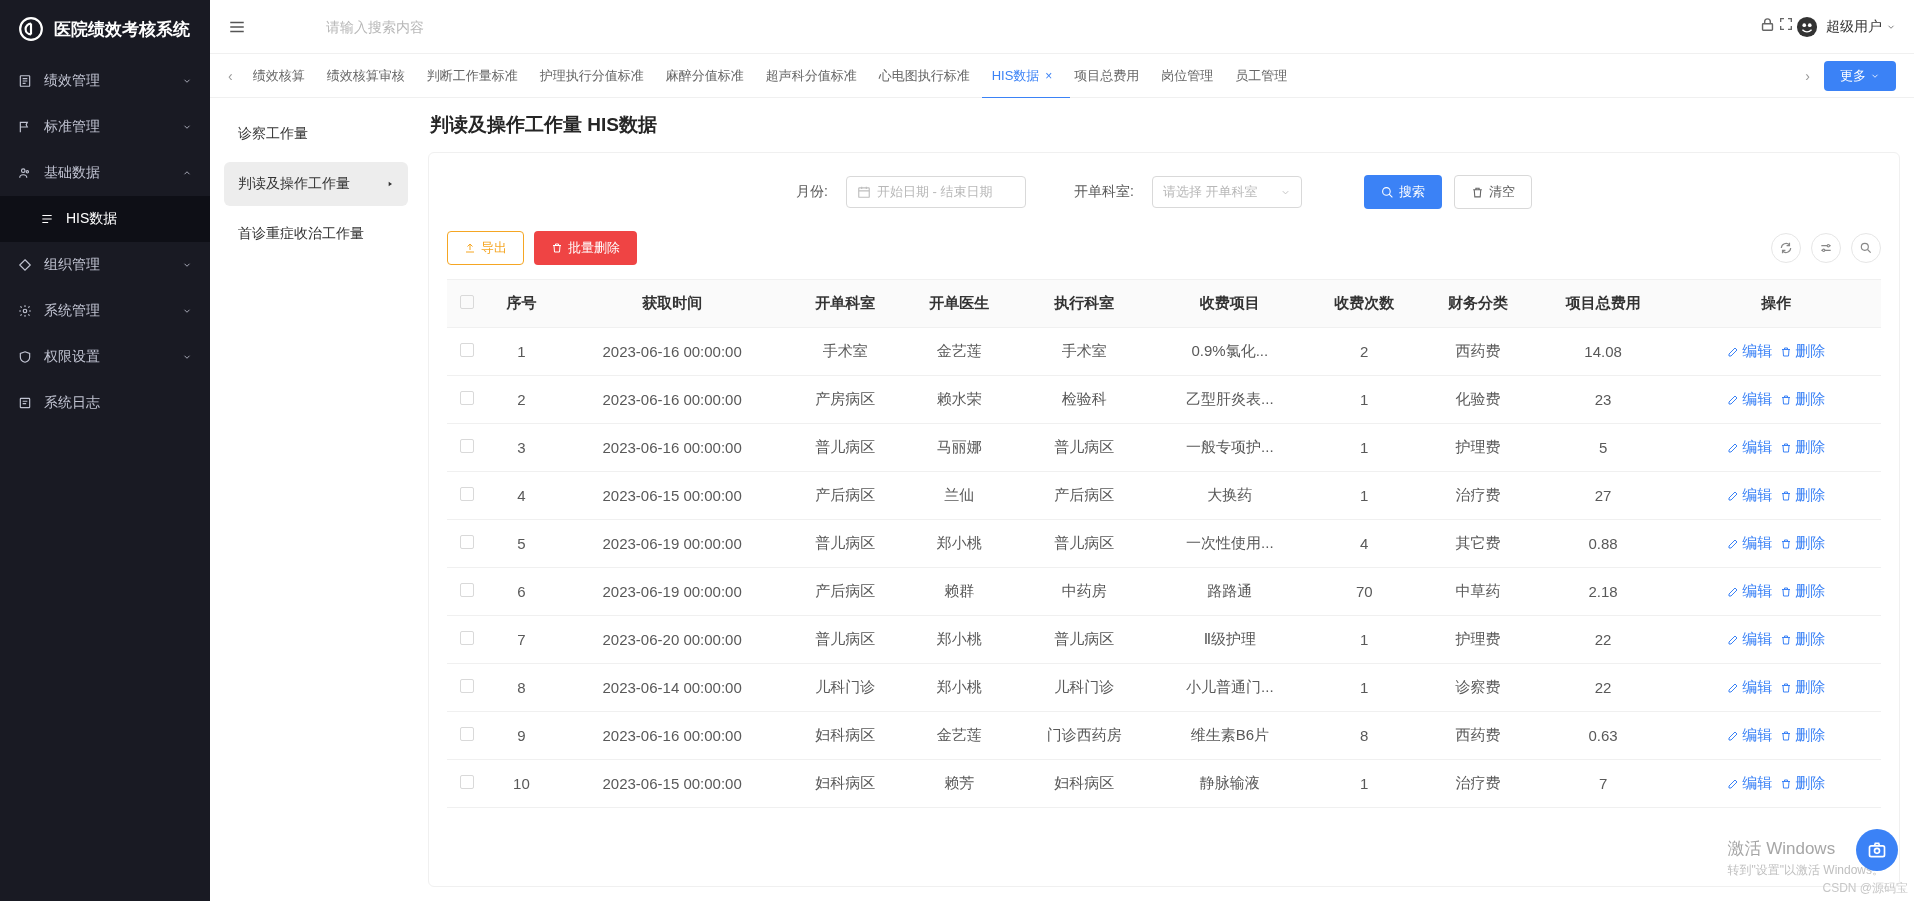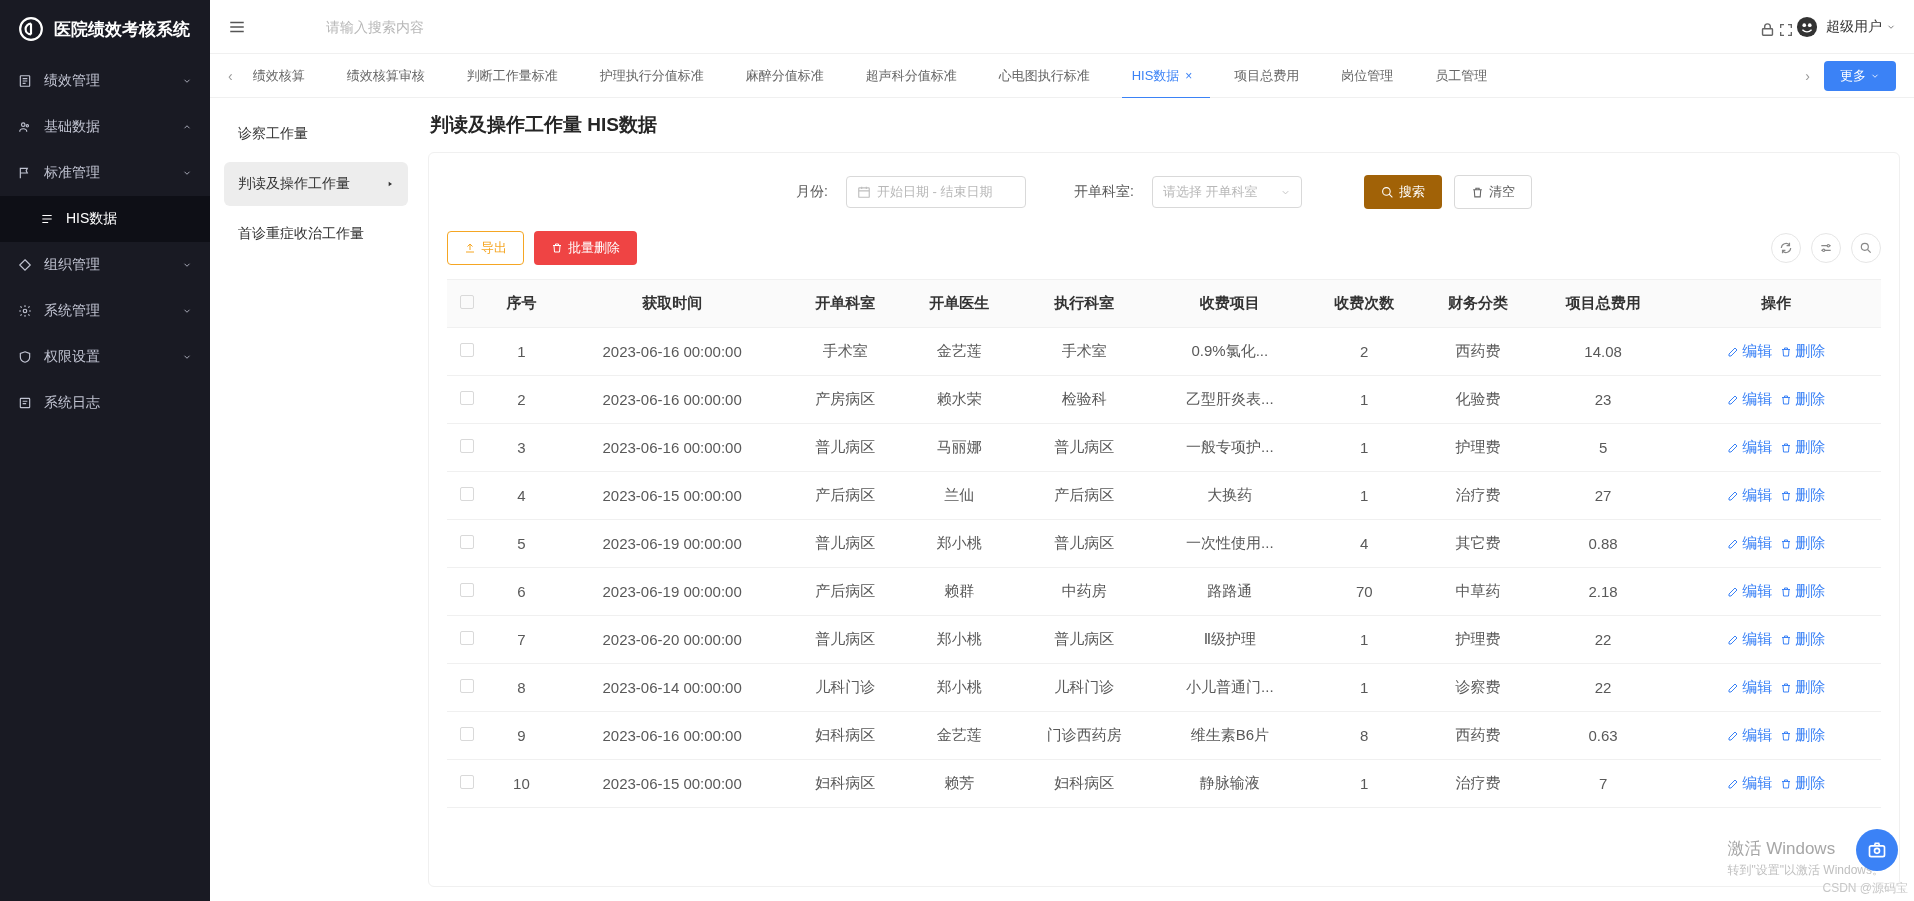--- a/index.html
+++ b/index.html
@@ -15,47 +15,47 @@
 .menu-item .mi-arrow{width:10px}
 .menu-sub{background:#0e0f16}
 .menu-sub .menu-item{padding-left:40px;color:#fff}
 .menu-sub .menu-item.active{color:#fff}
 .menu-sub .mi-icon{margin-right:10px}
 .main{flex:1;display:flex;flex-direction:column;min-width:0;position:relative}
 .header{height:54px;display:flex;align-items:center;padding:0 18px;border-bottom:1px solid #f0f0f0}
 .hamburger{margin-right:20px;cursor:pointer}
 .search-input{flex:1;border:none;outline:none;font-size:14px;color:#737373;margin-left:60px}
 .search-input::placeholder{color:#b8b8b8}
-.header-right{display:flex;align-items:flex-end;gap:2px;margin-left:auto}
+.header-right{display:flex;align-items:flex-start;gap:2px;margin-left:auto}
 .header-right .hicon{cursor:pointer;color:#666}
 .user-area{display:flex;align-items:center;gap:8px;cursor:pointer}
 .user-name{font-size:14px;color:#333;display:flex;align-items:center;gap:4px}
 .tabs-bar{display:flex;align-items:center;padding:0 18px;border-bottom:1px solid #f0f0f0;height:44px;position:relative}
-.tabs-scroll{display:flex;gap:42px;margin-left:14px;flex:1;overflow:hidden}
+.tabs-scroll{display:flex;gap:22px;margin-left:14px;flex:1;overflow:hidden}
 .tab{font-size:13px;color:#666;cursor:pointer;height:44px;display:flex;align-items:center;position:relative;white-space:nowrap}
 .tab.active{color:#3b82f6}
 .tab.active::after{content:"";position:absolute;bottom:-1px;left:-10px;right:-18px;height:2px;background:#3b82f6}
 .tab .close{margin-left:6px;color:#3b82f6;font-size:12px}
 .tabs-nav{color:#999;cursor:pointer;font-size:14px}
 .tabs-nav.left{margin-right:6px}
 .tabs-nav.right{margin-left:10px}
 .more-btn{background:#3b82f6;color:#fff;padding:6px 16px;border-radius:4px;font-size:13px;margin-left:14px;cursor:pointer;display:flex;align-items:center;gap:4px}
 .content{flex:1;display:flex;min-height:0}
 .subnav{width:212px;padding:14px 14px;display:flex;flex-direction:column;gap:6px;flex-shrink:0}
 .sn-item{padding:13px 14px;border-radius:6px;font-size:14px;color:#333;cursor:pointer;display:flex;align-items:center;justify-content:space-between}
 .sn-item.active{background:#ededed;font-weight:500}
 .page{flex:1;padding:10px 14px 14px 6px;min-width:0;display:flex;flex-direction:column}
 .page-title{font-size:19px;font-weight:600;color:#262626;padding:4px 0 14px 2px}
 .card{background:#fff;border:1px solid #f0f0f0;border-radius:6px;padding:16px 18px;flex:1;display:flex;flex-direction:column;min-height:0}
 .filters{display:flex;align-items:center;gap:12px;padding:6px 0 18px;justify-content:center}
 .f-label{font-size:14px;color:#595959;margin-right:6px}
 .f-input{border:1px solid #d9d9d9;border-radius:4px;padding:6px 10px;font-size:13px;color:#b8b8b8;display:flex;align-items:center;gap:6px;min-width:180px}
 .f-select{border:1px solid #d9d9d9;border-radius:4px;padding:6px 10px;font-size:13px;color:#b8b8b8;display:flex;align-items:center;min-width:150px;justify-content:space-between}
 .btn{padding:7px 16px;border-radius:4px;font-size:13px;cursor:pointer;display:inline-flex;align-items:center;gap:5px;border:1px solid transparent}
-.btn-primary{background:#a16207;color:#fff}
+.btn-primary{background:#3b82f6;color:#fff}
 .btn-default{border-color:#d9d9d9;color:#595959}
 .btn-warn{border-color:#f5a623;color:#f5a623}
 .btn-danger{background:#ef4444;color:#fff}
 .toolbar{display:flex;align-items:center;padding:4px 0 14px}
 .toolbar .btn{margin-right:10px}
 .toolbar-right{margin-left:auto;display:flex;gap:10px}
 .circ-btn{width:30px;height:30px;border:1px solid #e6e6e6;border-radius:50%;display:flex;align-items:center;justify-content:center;cursor:pointer;color:#888}
 .table-wrap{flex:1;overflow:auto;border-top:1px solid #f0f0f0}
 table{width:100%;border-collapse:collapse;font-size:15px}
 th{background:#fafafa;font-weight:600;color:#333;padding:14px 8px;text-align:center;border-bottom:1px solid #f0f0f0;white-space:nowrap}
@@ -92,42 +92,42 @@
           <span class="mi-label">绩效管理</span>
           <span class="mi-arrow">
             <svg width="10" height="10" viewBox="0 0 24 24" fill="none" stroke="currentColor" stroke-width="2">
               <path d="M6 9l6 6 6-6"></path>
             </svg>
           </span>
         </div>
       <div class="menu-item">
           <span class="mi-icon">
             <svg width="14" height="14" viewBox="0 0 24 24" fill="none" stroke="currentColor" stroke-width="2">
+              <path d="M4 21V4h12l-2 4 2 4H4"></path>
+            </svg>
+          </span>
+          <span class="mi-label">标准管理</span>
+          <span class="mi-arrow">
+            <svg width="10" height="10" viewBox="0 0 24 24" fill="none" stroke="currentColor" stroke-width="2">
+              <path d="M6 9l6 6 6-6"></path>
+            </svg>
+          </span>
+        </div>
+      <div class="menu-item">
+          <span class="mi-icon">
+            <svg width="14" height="14" viewBox="0 0 24 24" fill="none" stroke="currentColor" stroke-width="2">
               <circle cx="9" cy="8" r="3"></circle>
               <circle cx="16" cy="10" r="2"></circle>
               <path d="M3 20c0-3 3-5 6-5s6 2 6 5"></path>
             </svg>
           </span>
           <span class="mi-label">基础数据</span>
           <span class="mi-arrow">
             <svg width="10" height="10" viewBox="0 0 24 24" fill="none" stroke="currentColor" stroke-width="2">
               <path d="M6 15l6-6 6 6"></path>
-            </svg>
-          </span>
-        </div>
-      <div class="menu-item">
-          <span class="mi-icon">
-            <svg width="14" height="14" viewBox="0 0 24 24" fill="none" stroke="currentColor" stroke-width="2">
-              <path d="M4 21V4h12l-2 4 2 4H4"></path>
-            </svg>
-          </span>
-          <span class="mi-label">标准管理</span>
-          <span class="mi-arrow">
-            <svg width="10" height="10" viewBox="0 0 24 24" fill="none" stroke="currentColor" stroke-width="2">
-              <path d="M6 9l6 6 6-6"></path>
             </svg>
           </span>
         </div>
       <div class="menu-sub">
         <div class="menu-item active">
             <span class="mi-icon">
               <svg width="14" height="14" viewBox="0 0 24 24" fill="none" stroke="currentColor" stroke-width="2">
                 <path d="M4 6h16M4 12h16M4 18h10"></path>
               </svg>
             </span>

